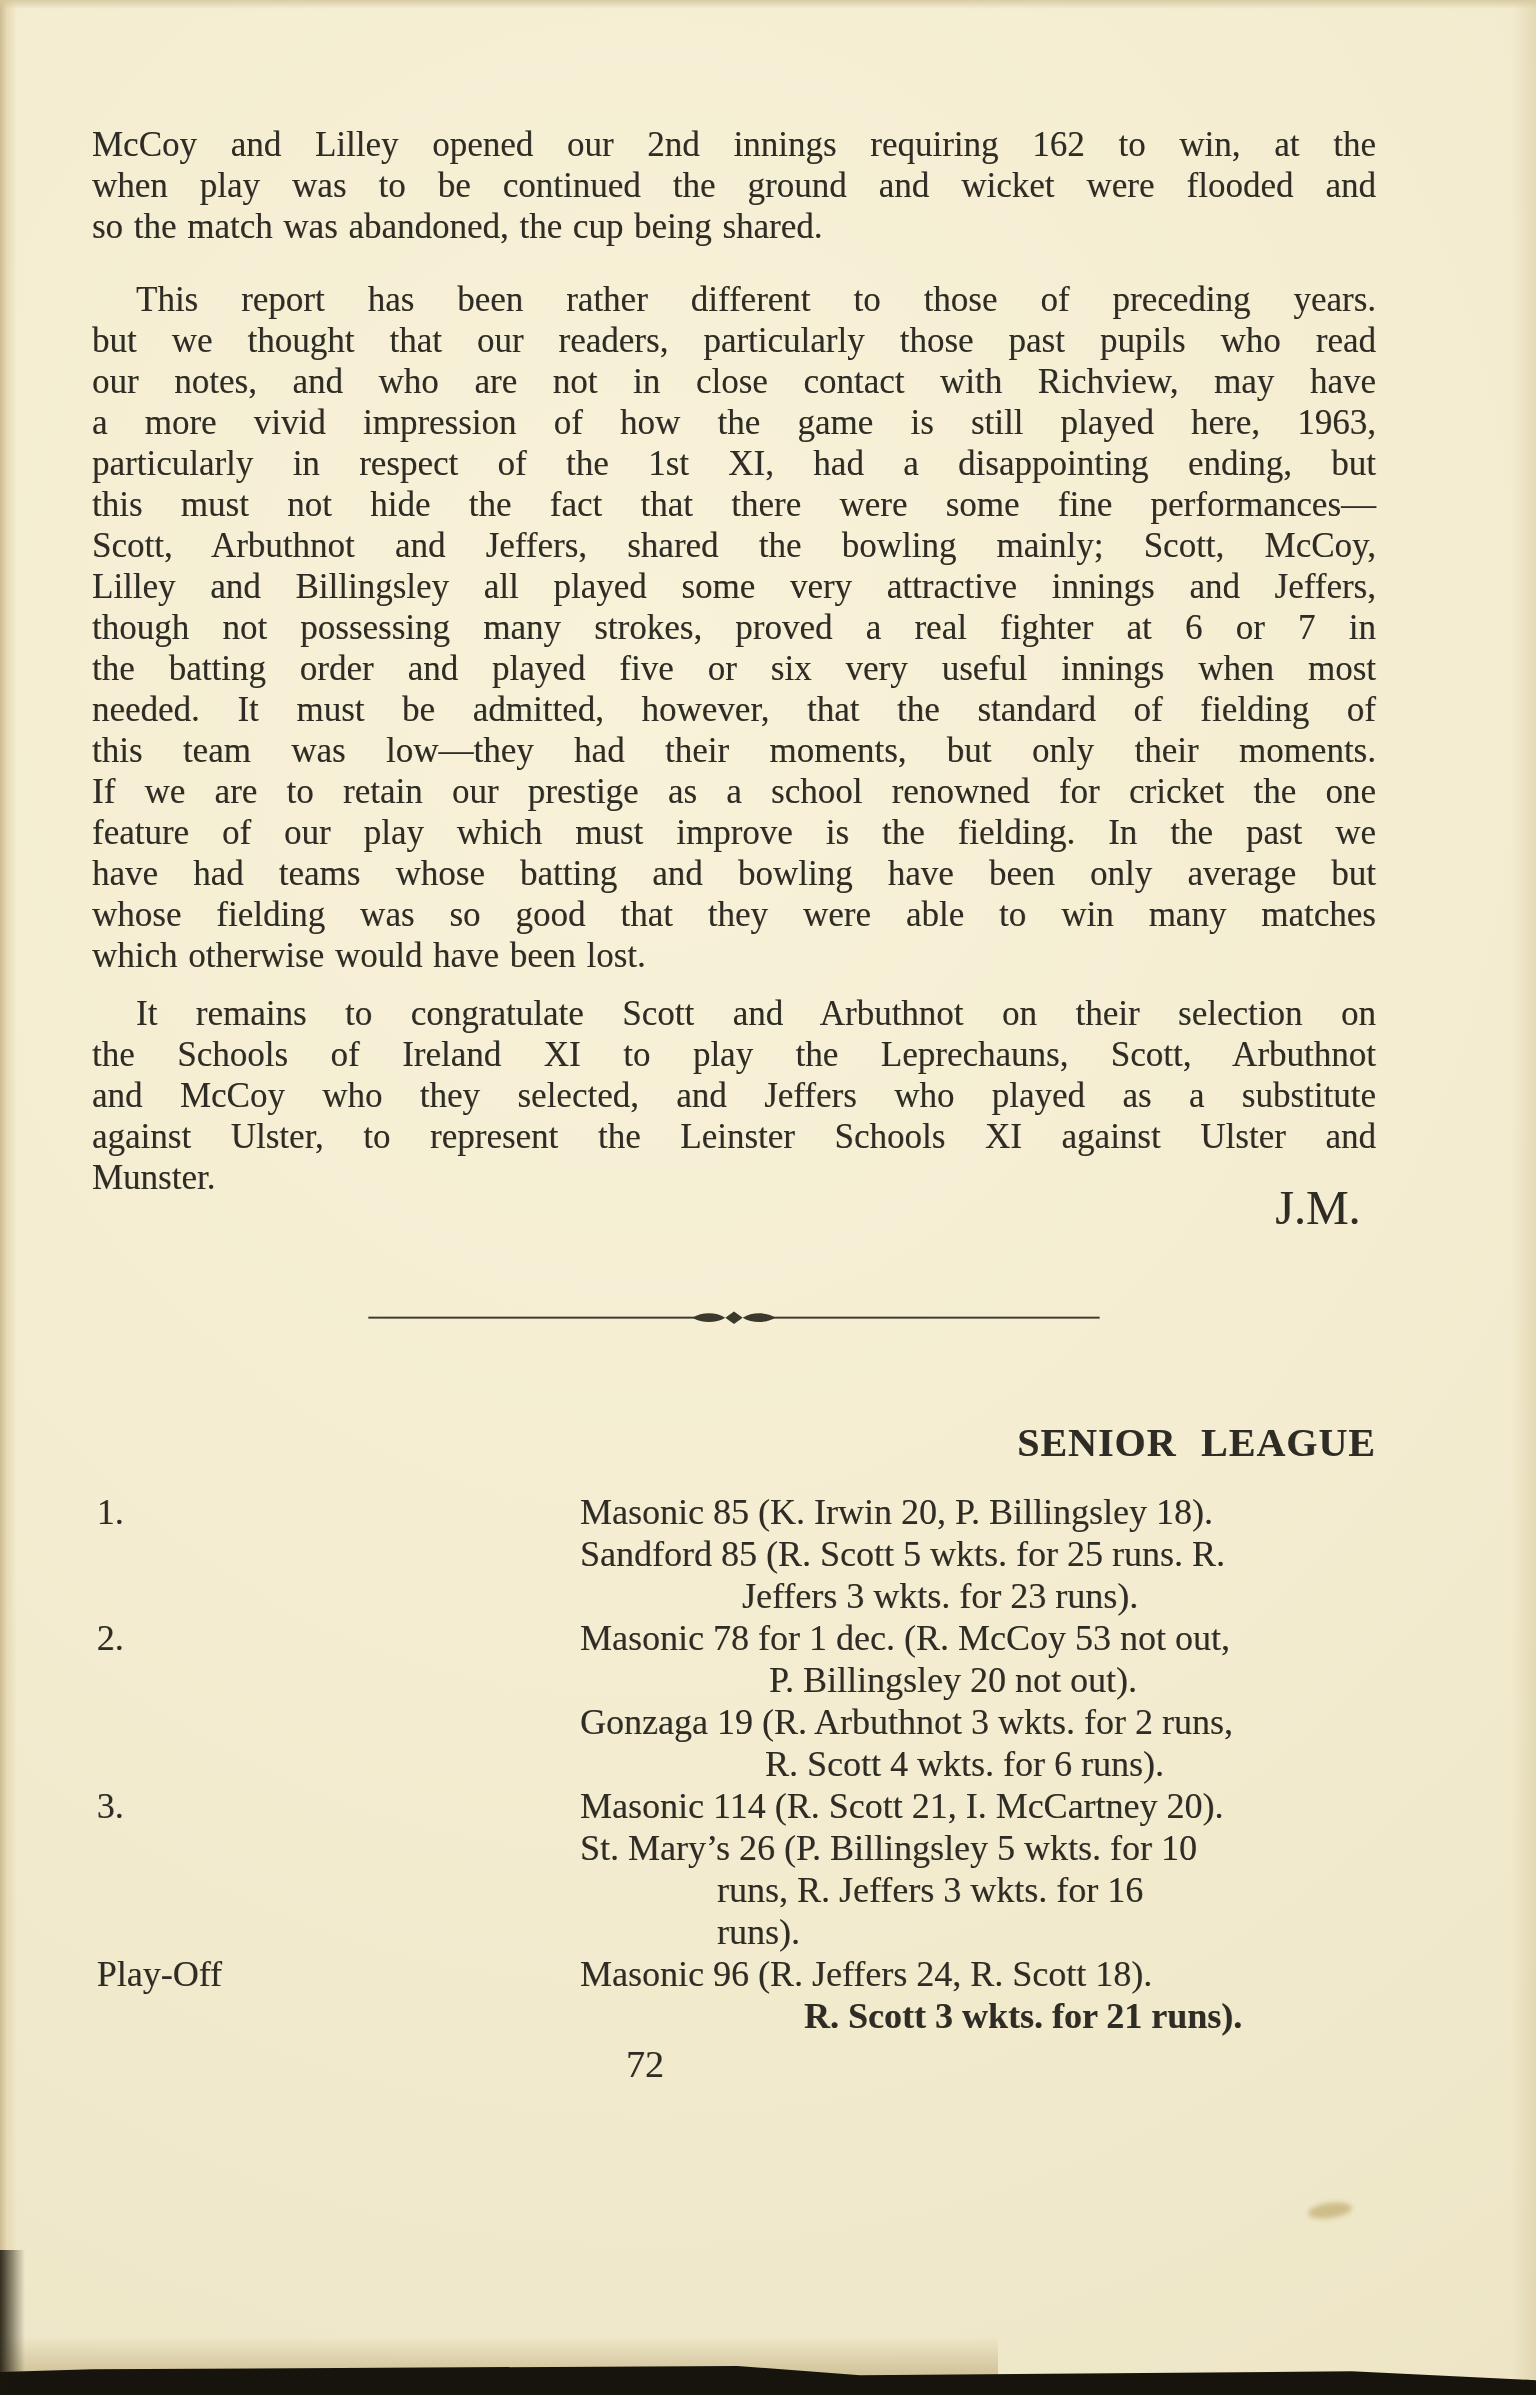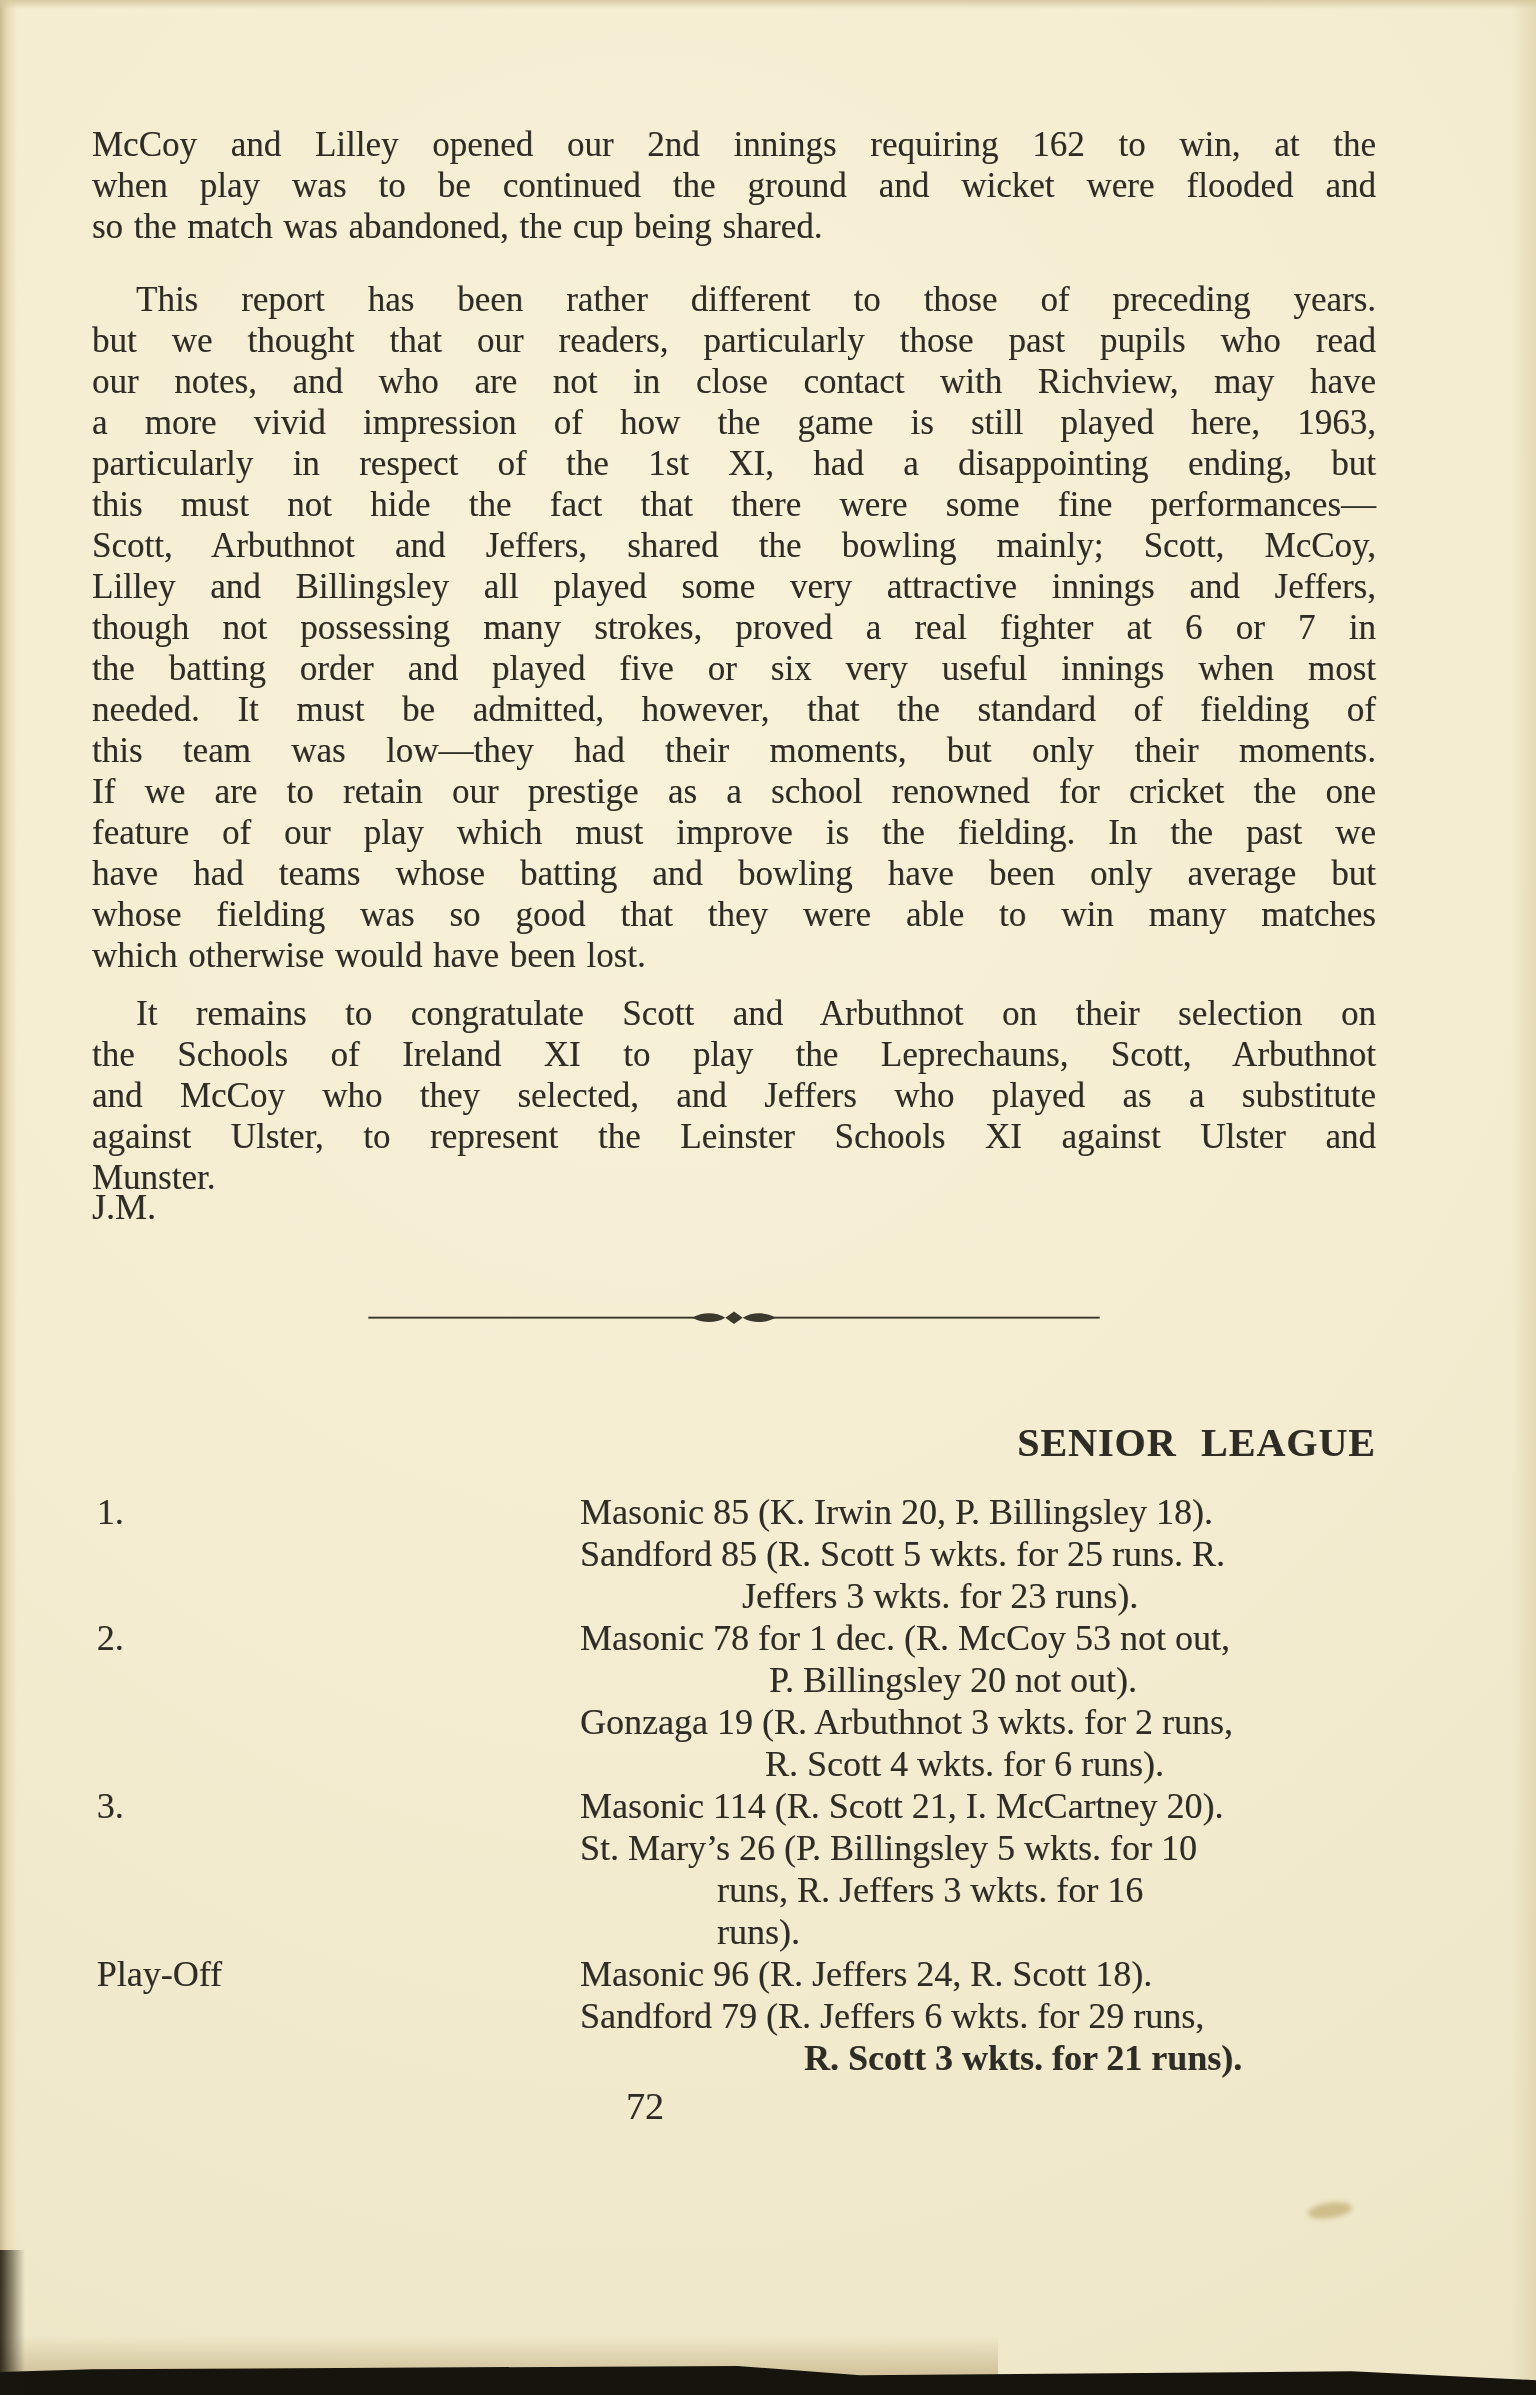--- a/index.html
+++ b/index.html
@@ -12,22 +12,22 @@
   .content { position:absolute; left:92px; top:0; width:1284px; }
   .bodytext { font-size:35px; line-height:41px; word-spacing:1.9px;
               text-shadow:0.4px 0.4px 0.5px rgba(44,41,32,0.35); }
   .para { margin:0; }
   .line { text-align:justify; text-align-last:justify; }
   .line.last { text-align:left; text-align-last:left; }
   .fi { padding-left:44px; }
   #p1 { margin-top:124px; }
   #p2 { margin-top:32px; }
   #p3 { margin-top:17.4px; }
-  .sig { margin-top:-11.6px; text-align:left; padding-right:15.4px;
-         font-size:36px; line-height:41px;
+  .sig { margin-top:-11.6px; text-align:right; padding-right:15.4px;
+         font-size:48px; line-height:41px;
          text-shadow:0.4px 0.4px 0.5px rgba(44,41,32,0.35); }
   .divider { width:736px; margin:80px auto 0; height:19.3px; }
   .divider svg { display:block; }
   .heading { margin-top:94px; text-align:right; font-weight:bold;
              font-size:40px; line-height:44px; letter-spacing:1px; word-spacing:13.5px;
              text-shadow:0.4px 0.4px 0.6px rgba(44,41,32,0.4); }
   .league { margin-top:26px; font-size:36px; line-height:42px;
             text-shadow:0.4px 0.4px 0.5px rgba(44,41,32,0.35); }
   .league-row { position:relative; }
   .league-label { position:absolute; left:4.8px; top:0; }
@@ -141,21 +141,20 @@
         <div class="rline">St. Mary’s 26 (P. Billingsley 5 wkts. for 10</div>
         <div class="rline ind-d">runs, R. Jeffers 3 wkts. for 16</div>
         <div class="rline ind-d">runs).</div>
       </div>
     </div>
 
     <div class="league-row">
       <span class="league-label">Play-Off</span>
       <div class="league-lines">
         <div class="rline">Masonic 96 (R. Jeffers 24, R. Scott 18).</div>
-        <div class="rline">Sandford 79 (R. Jeffers 6 wkts. for 29 runs,</div>
         <div class="rline ind-e">R. Scott 3 wkts. for 21 runs).</div>
       </div>
     </div>
 
   </div>
 
   <div class="page-num">72</div>
 
 </div>
 

